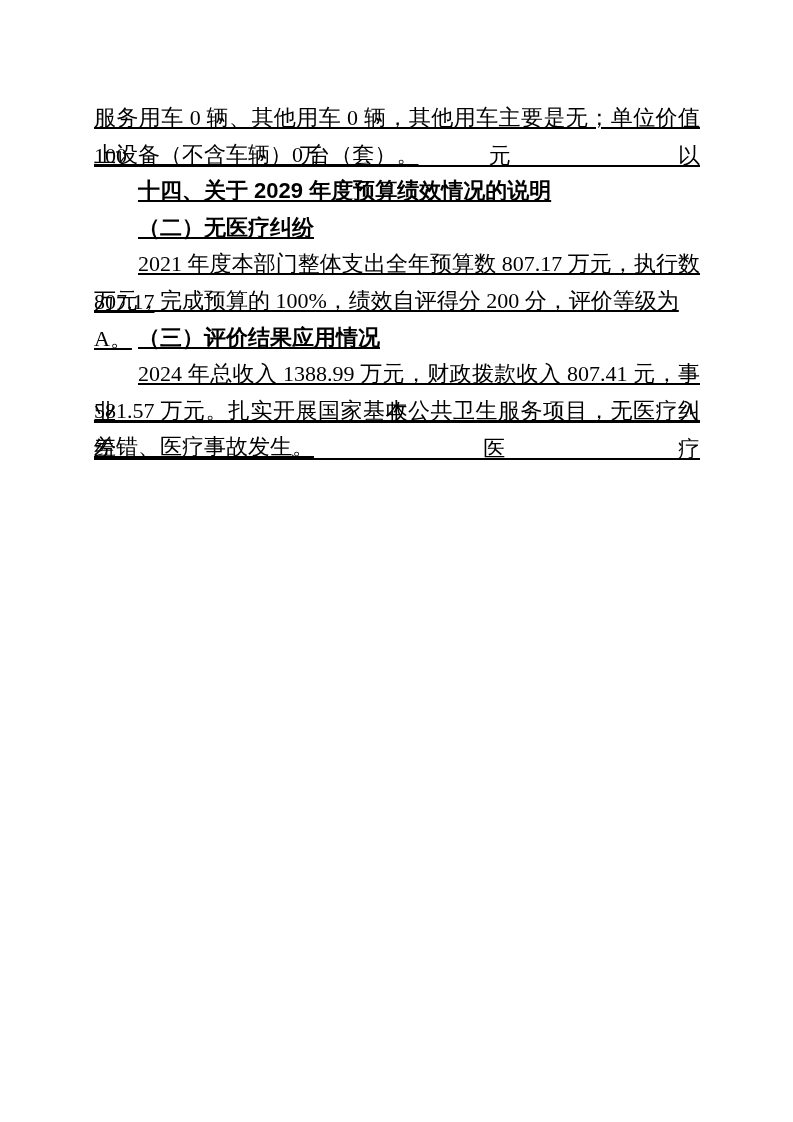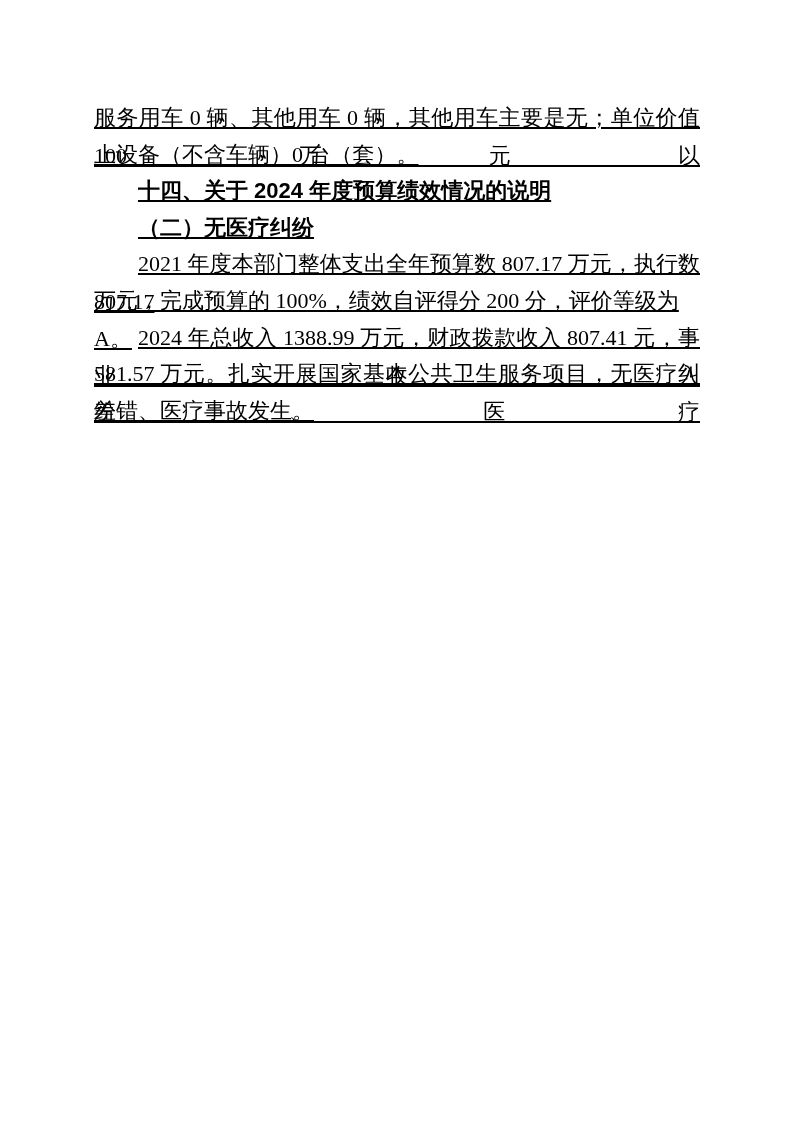--- a/index.html
+++ b/index.html
@@ -43,28 +43,29 @@
 </head>
 <body>
 
 <div class="page">
 
   <div>
     <span class="line fill">服务用车 0 辆、其他用车 0 辆，其他用车主要是无；单位价值 100 万元以</span>
     <span class="line">上设备（不含车辆）0 台（套）。</span>
   </div>
 
-  <div class="line h1 indent">十四、关于 2024 年度预算绩效情况的说明</div>
+  <div class="line h1 indent">十四、关于 2029 年度预算绩效情况的说明</div>
 
 
   <div class="line h2 indent">（二）无医疗纠纷</div>
   <div>
     <span class="line fill indent">2021 年度本部门整体支出全年预算数 807.17 万元，执行数 807.17</span>
     <span class="line">万元，完成预算的 100%，绩效自评得分 200 分，评价等级为 A。</span>
   </div>
 
+  <div class="line h2 indent">（三）评价结果应用情况</div>
   <div>
     <span class="line fill indent">2024 年总收入 1388.99 万元，财政拨款收入 807.41 元，事业收入</span>
     <span class="line fill">581.57 万元。扎实开展国家基本公共卫生服务项目，无医疗纠纷、医疗</span>
     <span class="line">差错、医疗事故发生。</span>
   </div>
 
 </div>
 
 </body></html>

